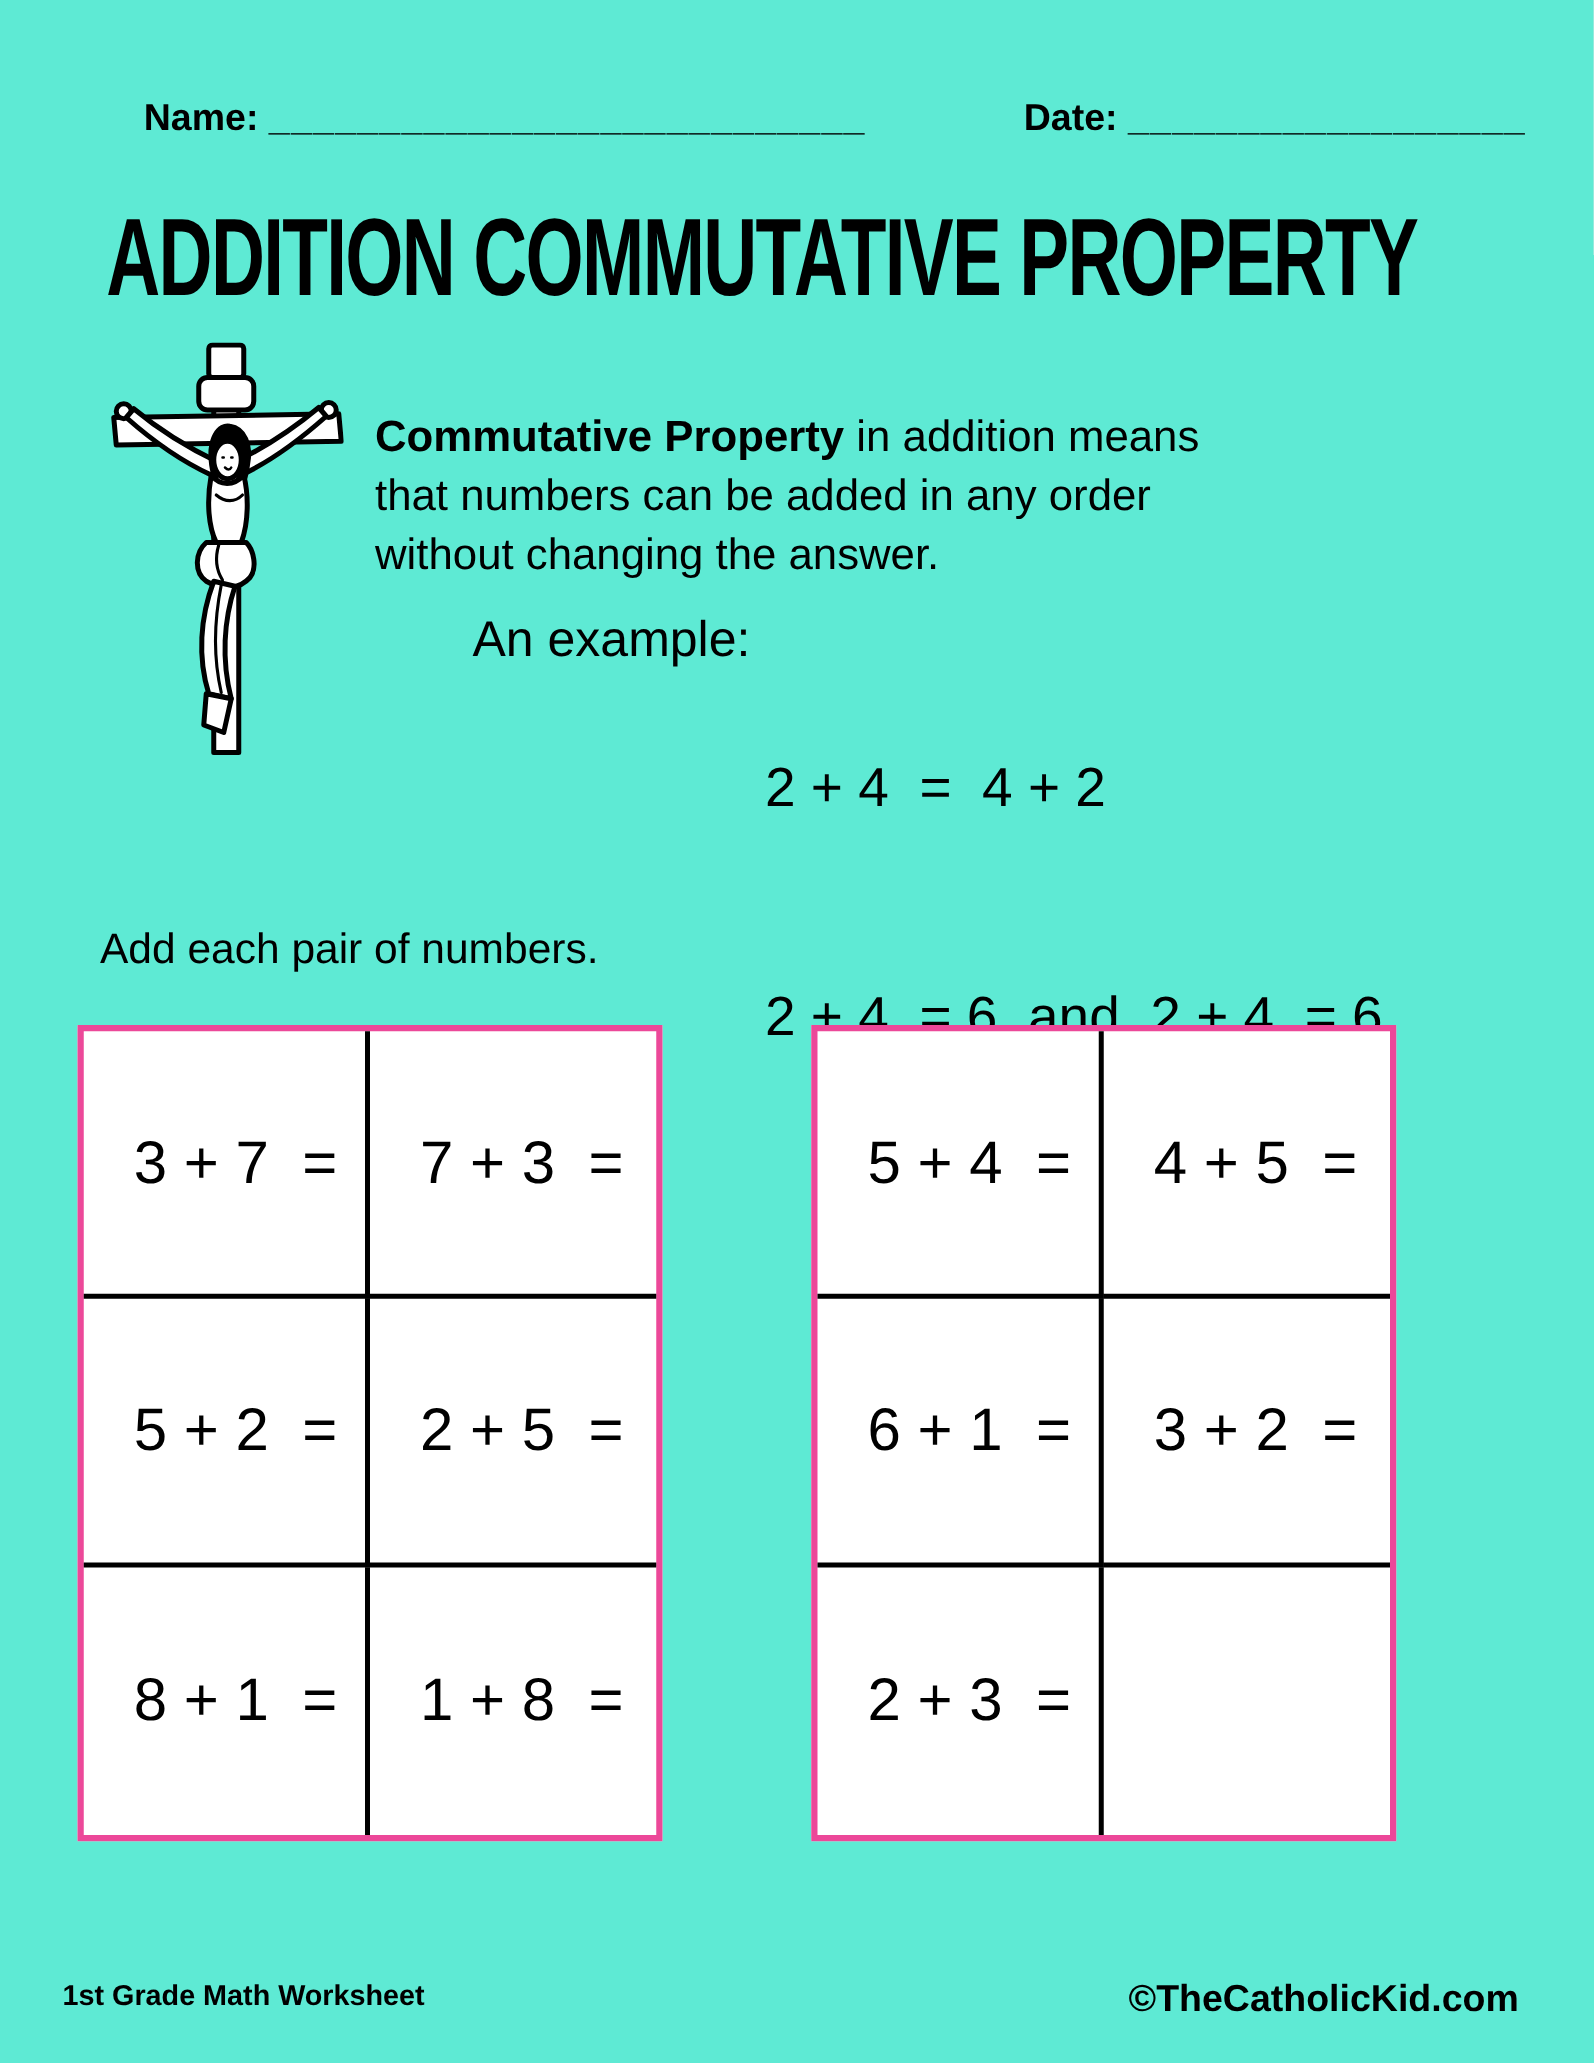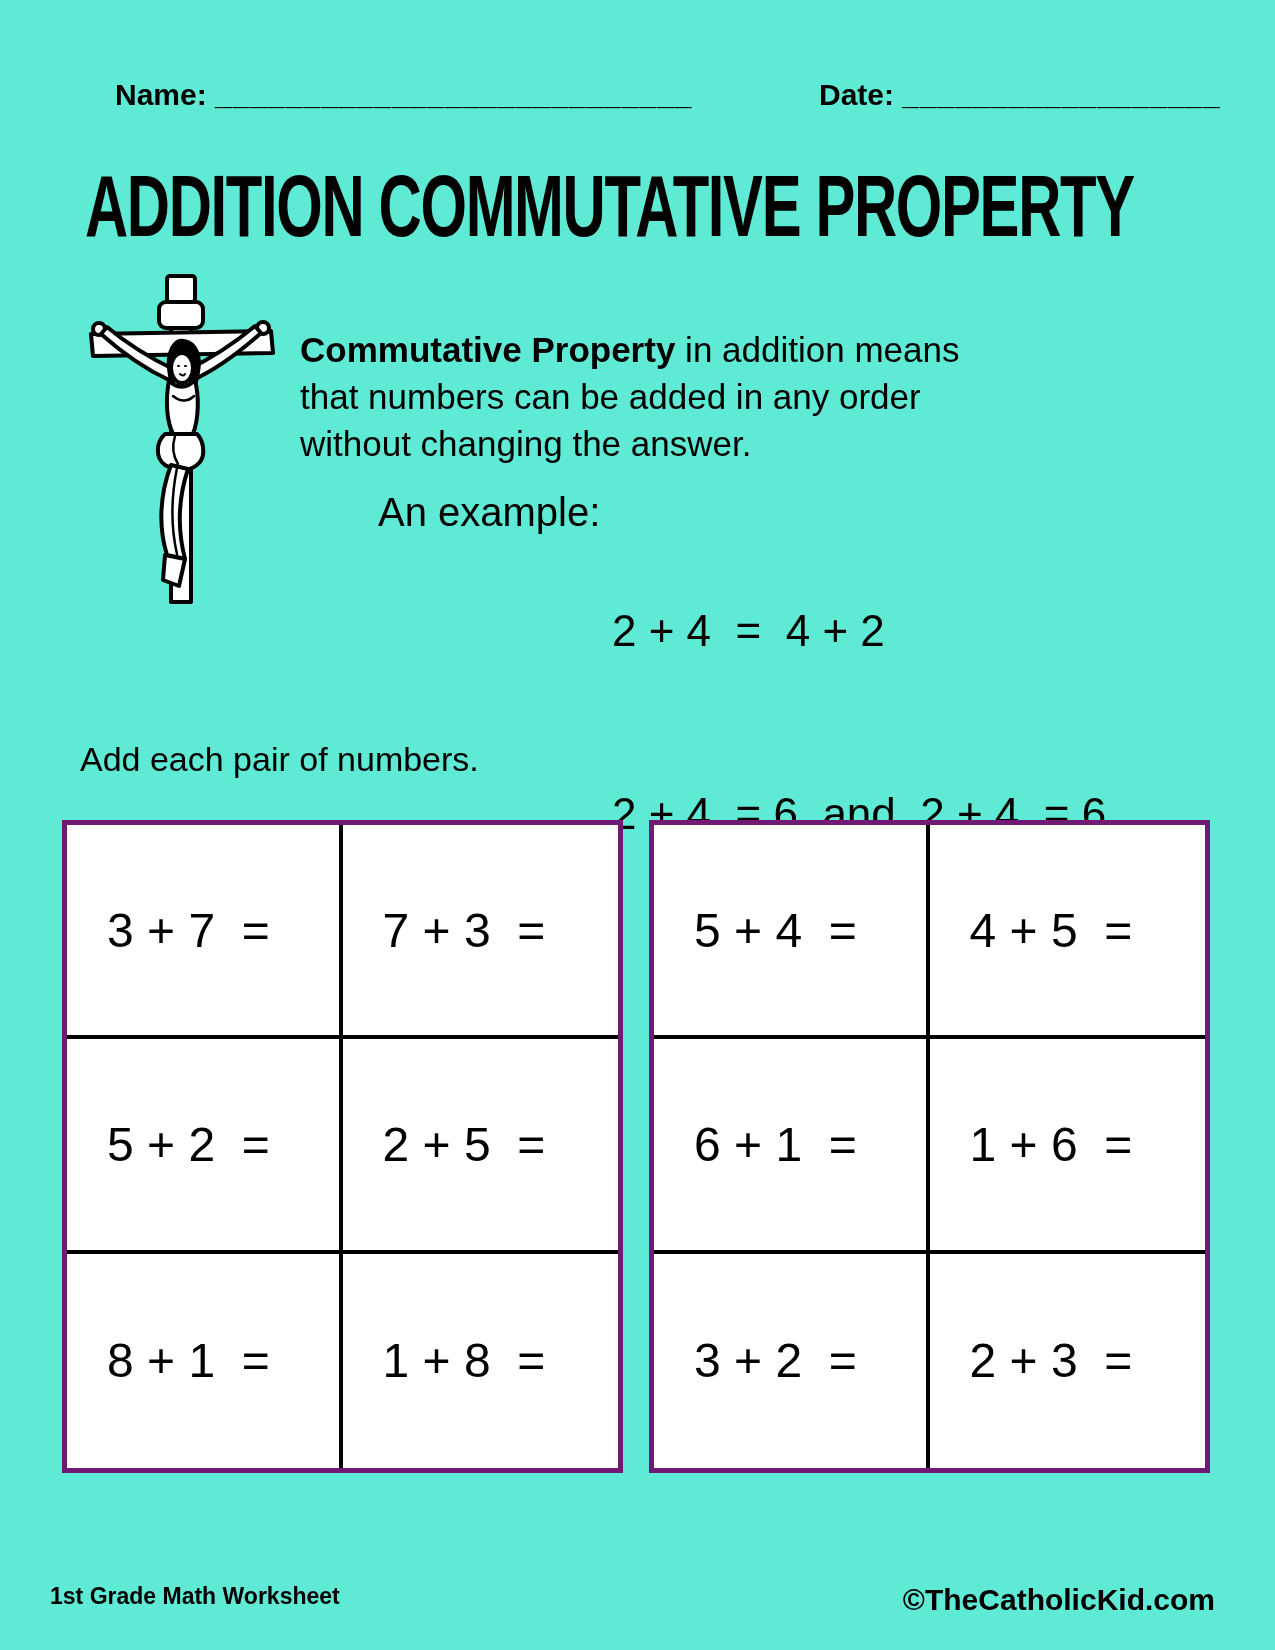--- a/index.html
+++ b/index.html
@@ -38,22 +38,22 @@
     font-size:40px;line-height:60px;margin-left:23px;
   }
   .equations{
     position:absolute;left:612px;top:478px;
     font-size:44px;line-height:61px;white-space:pre;
   }
   
   .instruction{position:absolute;left:80px;top:740px;font-size:34px;margin:0;text-align:right;}
   
   .grid-table{
-    position:absolute;top:820px;height:653px;width:561px;
-    box-sizing:border-box;border:5px solid #701a75;background:#fff;
+    position:absolute;top:820px;height:653px;width:468px;
+    box-sizing:border-box;border:5px solid #ec4899;background:#fff;
     display:grid;
     grid-template-columns:1fr 1fr;
     grid-template-rows:1fr 1fr 1fr;
   }
   .table-left{left:62px;}
   .table-right{left:649px;}
   .cell{
     display:flex;align-items:center;
     padding-left:40px;
     font-size:48px;white-space:pre;
@@ -131,21 +131,20 @@
     <div class="cell">5 + 2  =</div>
     <div class="cell">2 + 5  =</div>
     <div class="cell">8 + 1  =</div>
     <div class="cell">1 + 8  =</div>
   </div>
 
   <div class="grid-table table-right">
     <div class="cell">5 + 4  =</div>
     <div class="cell">4 + 5  =</div>
     <div class="cell">6 + 1  =</div>
-    <div class="cell">1 + 6  =</div>
     <div class="cell">3 + 2  =</div>
     <div class="cell">2 + 3  =</div>
   </div>
 
   <div class="footer-left">1st Grade Math Worksheet</div>
   <div class="footer-right">©TheCatholicKid.com</div>
 
 </div>
 
 </body></html>

